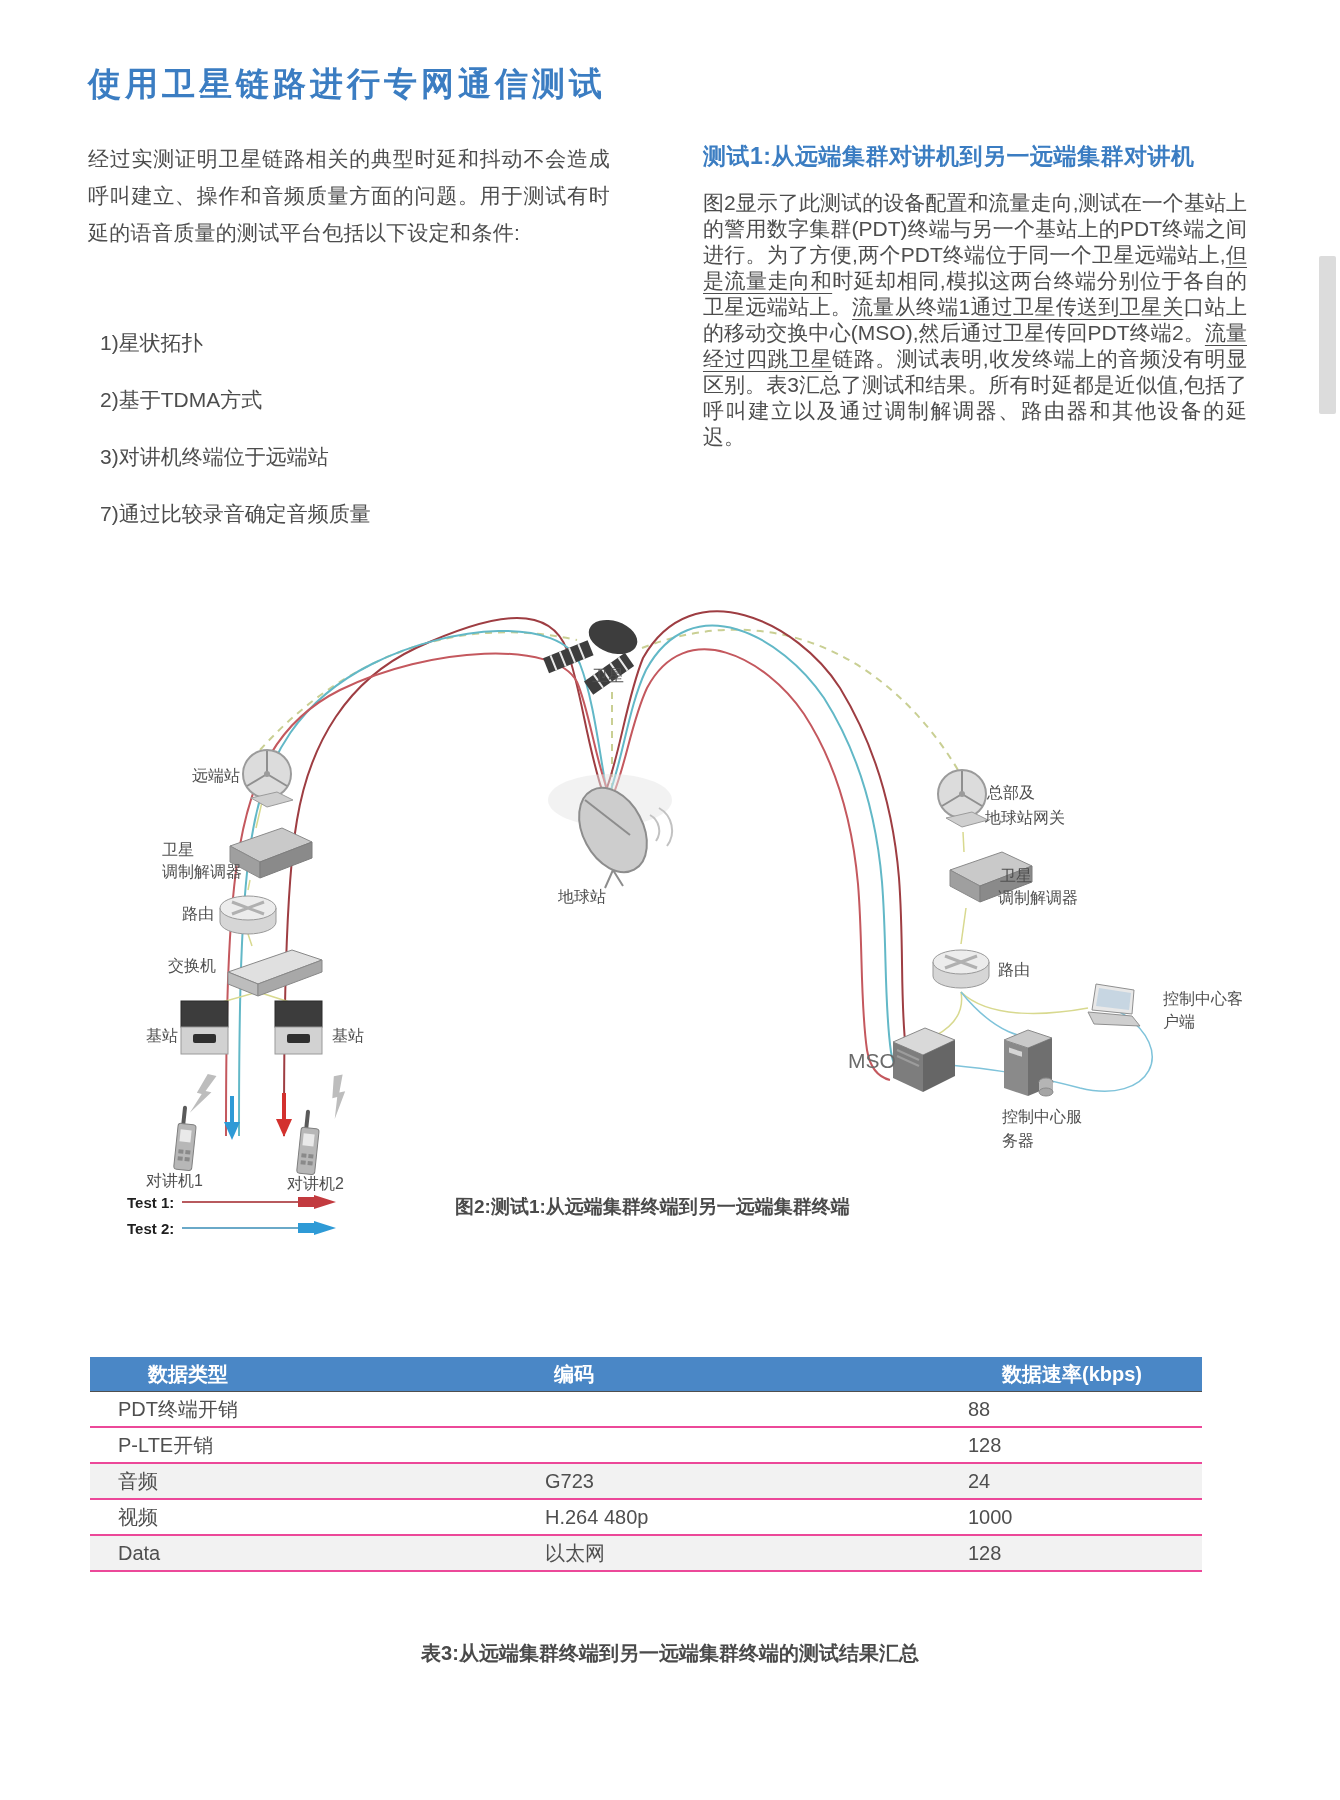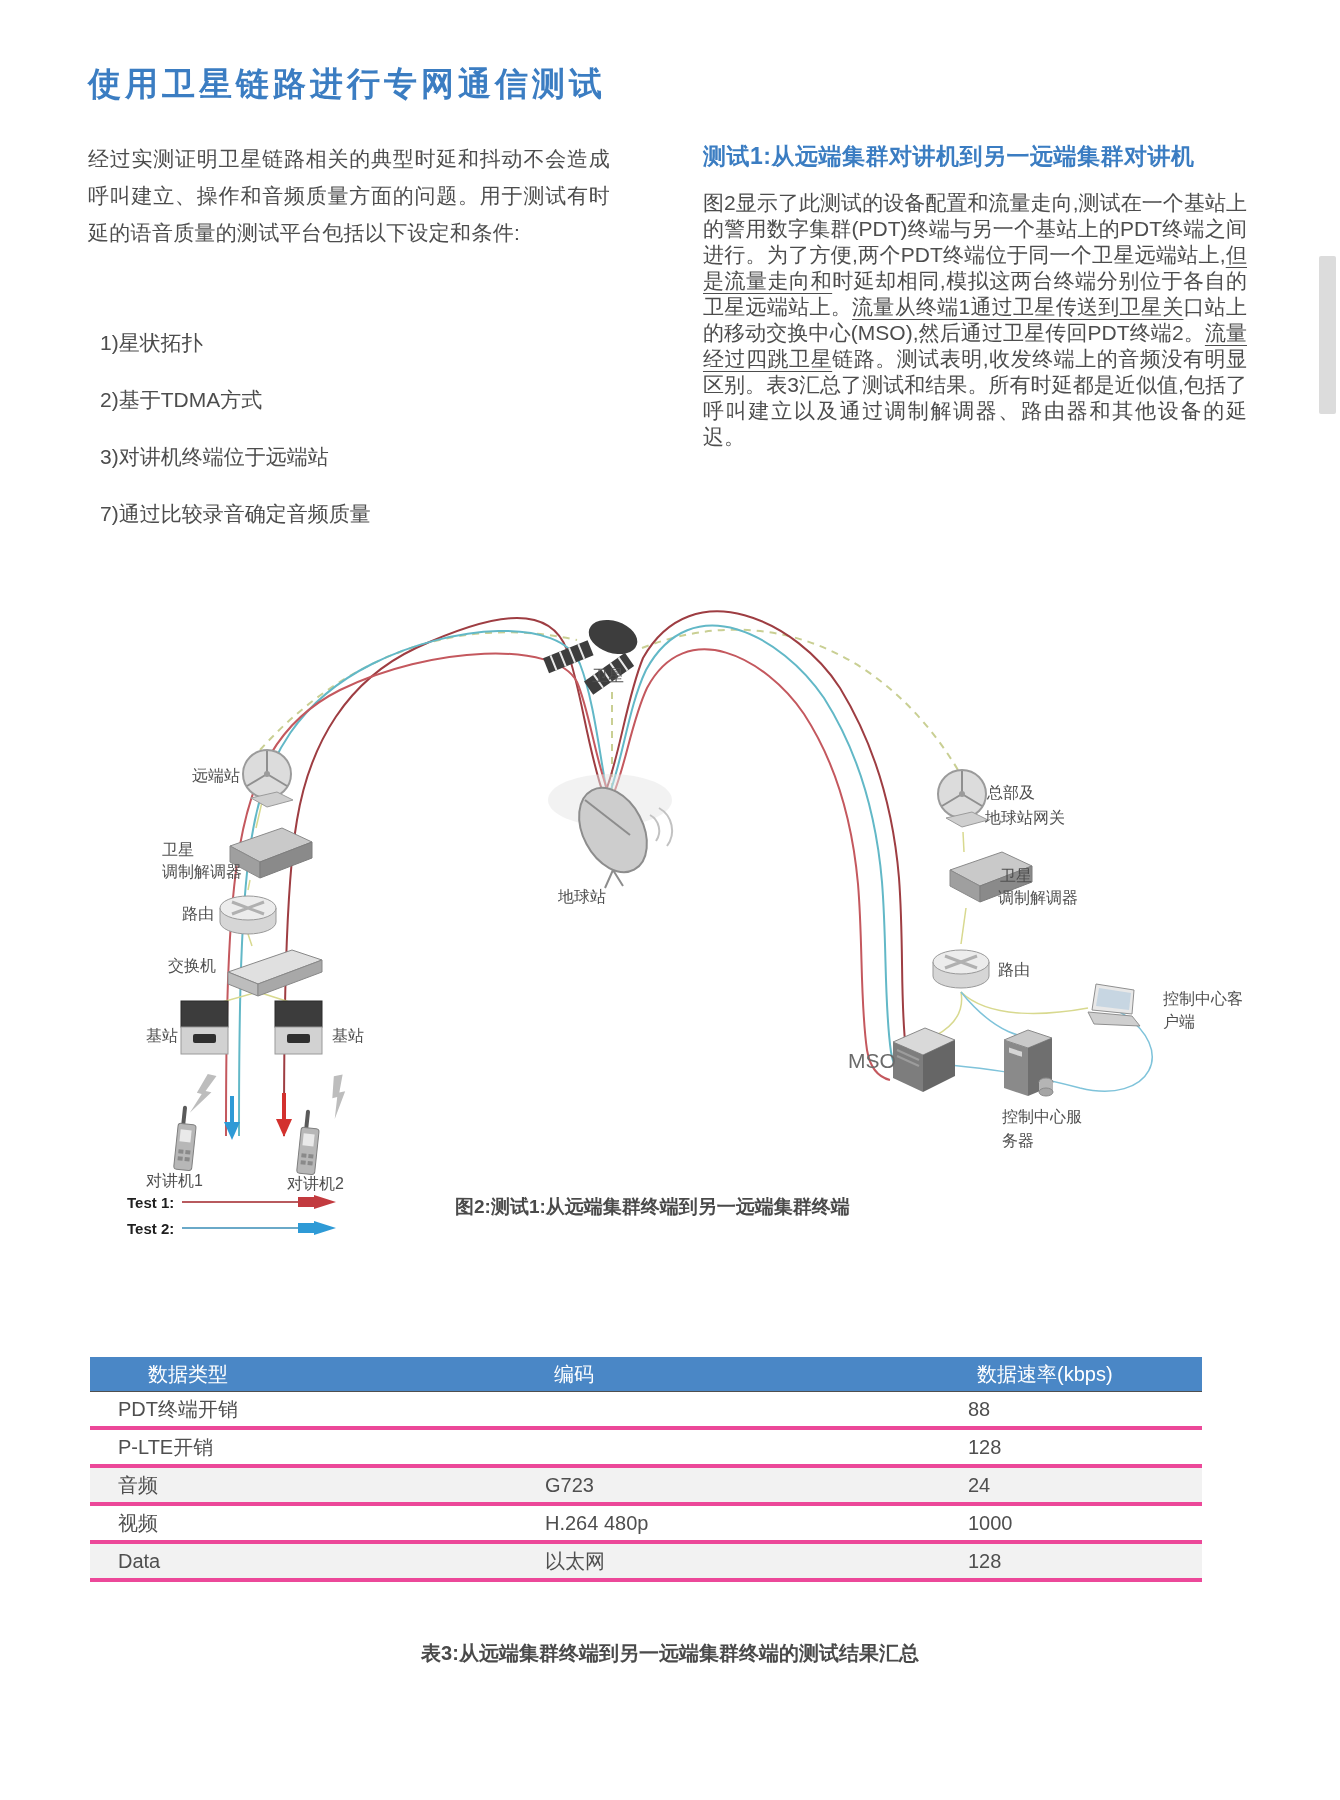--- a/index.html
+++ b/index.html
@@ -29,26 +29,26 @@
   }
   .t1-body .u{text-decoration:underline;text-underline-offset:5px;text-decoration-thickness:1px;}
   .fig-legend-label{font-size:15px;font-weight:700;color:#1f1f1f;}
   .fig-caption{
     left:455px;top:1194px;font-size:19px;font-weight:600;color:#4a4a4a;white-space:nowrap;
   }
   
   .dtable{left:90px;top:1357px;width:1112px;font-size:20px;}
   .thead{
     display:flex;height:34px;line-height:34px;background:#4a87c6;color:#ffffff;
-    font-weight:400;border-bottom:1px solid #4f4f4f;
+    font-weight:700;border-bottom:1px solid #4f4f4f;
   }
   .thead .h0{width:397px;padding-left:58px;}
   .thead .h1{width:423px;margin-left:9px;}
-  .thead .h2{flex:1;}
-  .trow{display:flex;height:34px;line-height:34px;border-bottom:4px solid #ec4899;color:#4f4f4f;background:#ffffff;}
+  .thead .h2{flex:1;margin-left:25px;}
+  .trow{display:flex;height:34px;line-height:34px;border-bottom:2px solid #ec4899;color:#4f4f4f;background:#ffffff;}
   .trow.alt{background:#f2f2f2;}
   .tcell.c0{width:427px;padding-left:28px;}
   .tcell.c1{width:423px;}
   .tcell.c2{flex:1;}
   .tbl-caption{
     left:0;top:1640px;width:1340px;text-align:center;font-size:20px;font-weight:600;color:#4a4a4a;
   }
   .scroll-thumb{left:1319px;top:256px;width:17px;height:158px;background:#dcdcdc;border-radius:2px;}
   svg text{font-family:"Liberation Sans","DejaVu Sans",sans-serif;}
   .nlabel{font-size:16px;fill:#4f4f4f;}

